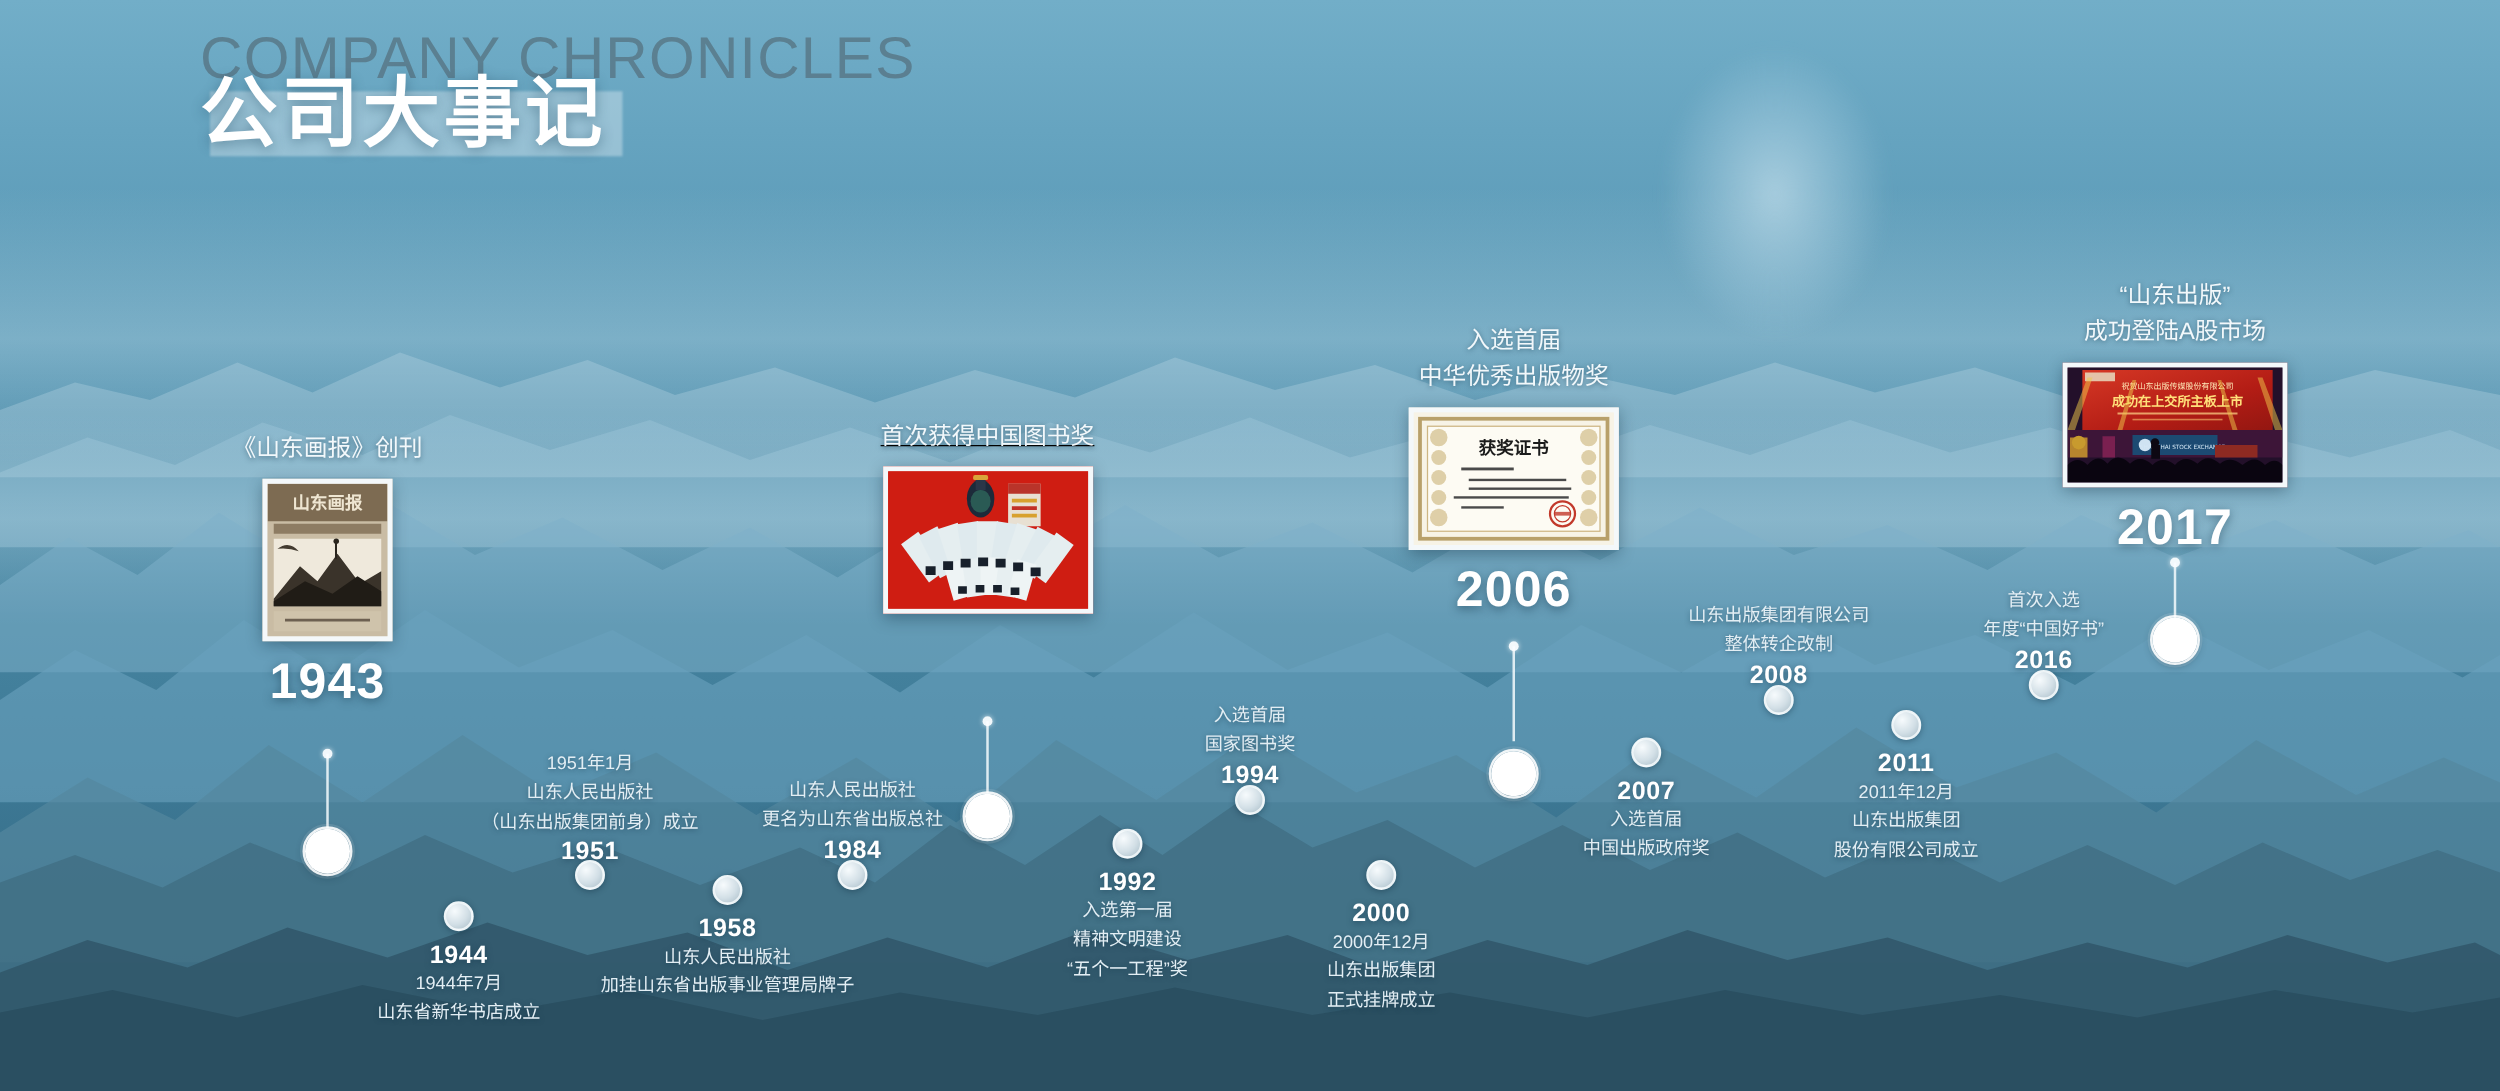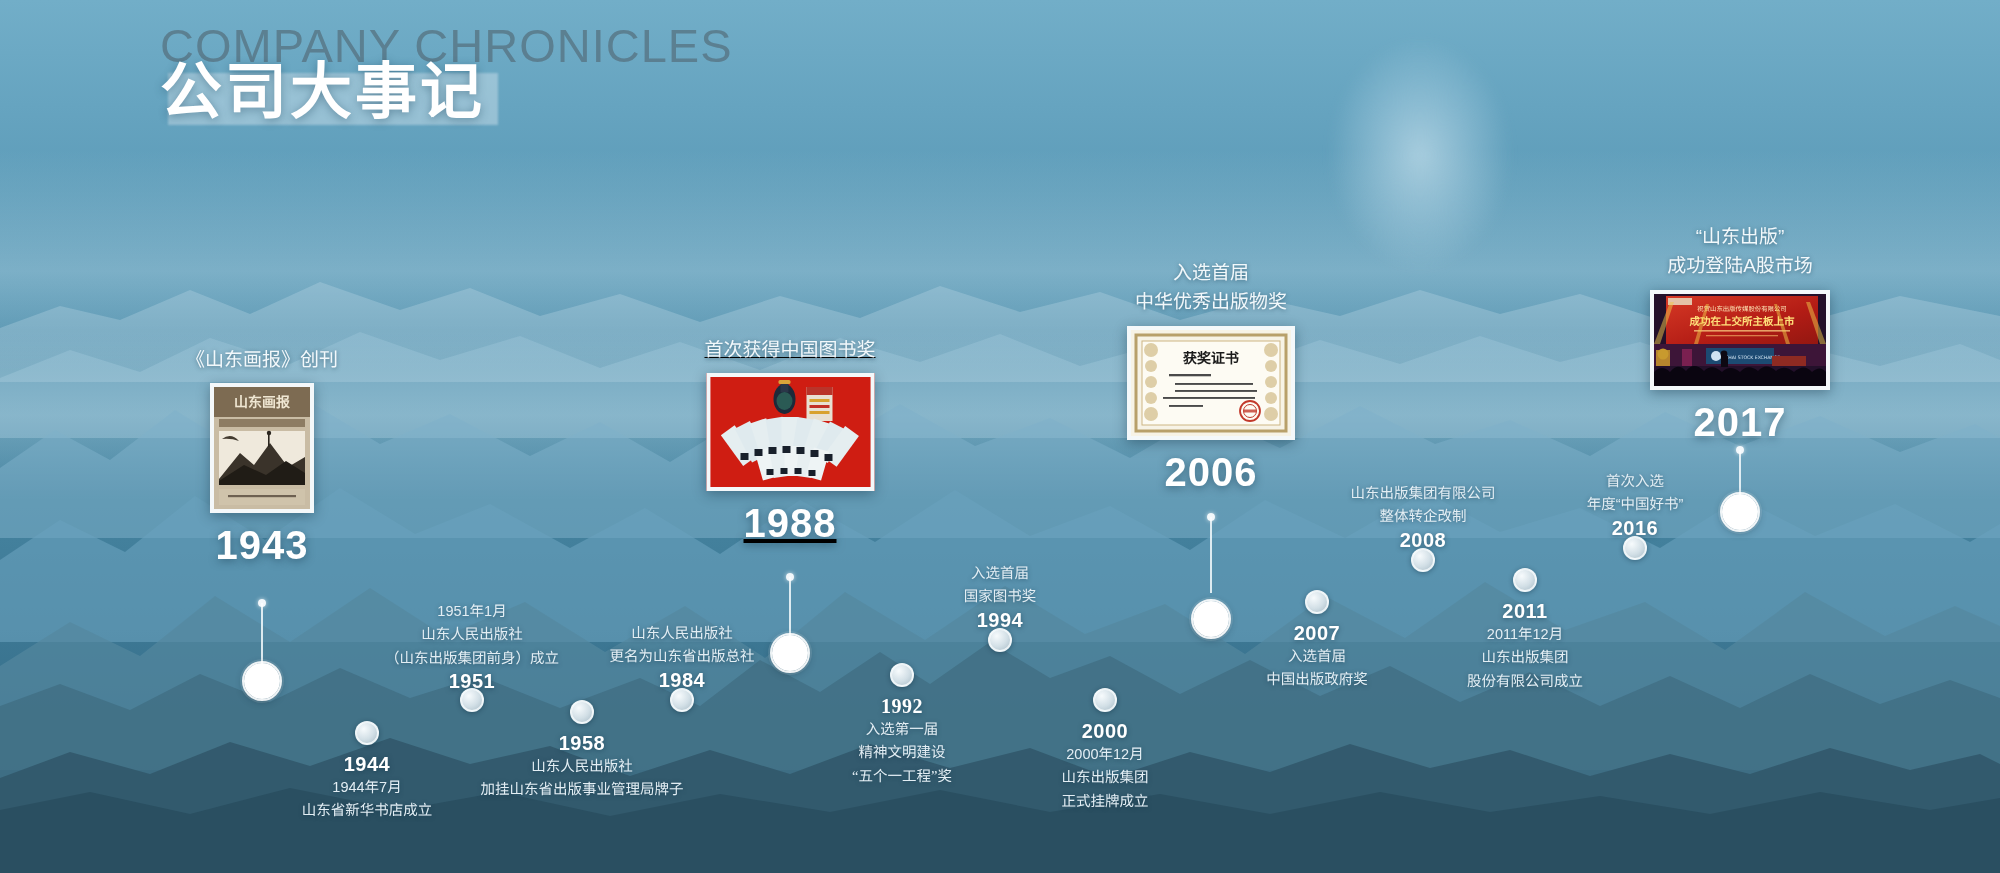--- a/index.html
+++ b/index.html
@@ -280,30 +280,29 @@
             <rect x="86" y="70" width="8" height="7"></rect>
               <rect x="100" y="73" width="8" height="7"></rect>
             <rect x="114" y="77" width="8" height="7"></rect>
             <rect x="56" y="92" width="7" height="6"></rect>
               <rect x="70" y="91" width="7" height="6"></rect>
             <rect x="84" y="91" width="7" height="6"></rect>
               <rect x="98" y="93" width="7" height="6"></rect>
           </g>
         </svg>
       </div>
-      <div class="year-big">1988</div>
     </div>
     <div class="connector" style="top:242px;height:74px;"></div>
     <div class="dot-small" style="top:242px;"></div>
     <div class="node-big" style="top:318px;"></div>
   </div>
 
   <div class="item" style="left:902px;top:675px;">
     <div class="node-small" style="top:0;"></div>
-    <div class="stack" style="left:0;top:20px;font-family:Liberation Serif, serif;">
+    <div class="stack" style="left:0;top:20px;">
       <div class="year-mid">1992</div>
       <div class="desc">
         <div>入选第一届</div>
         <div>精神文明建设</div>
         <div>“五个一工程”奖</div>
       </div>
     </div>
   </div>
 
   <div class="item" style="left:1000px;top:640px;">

